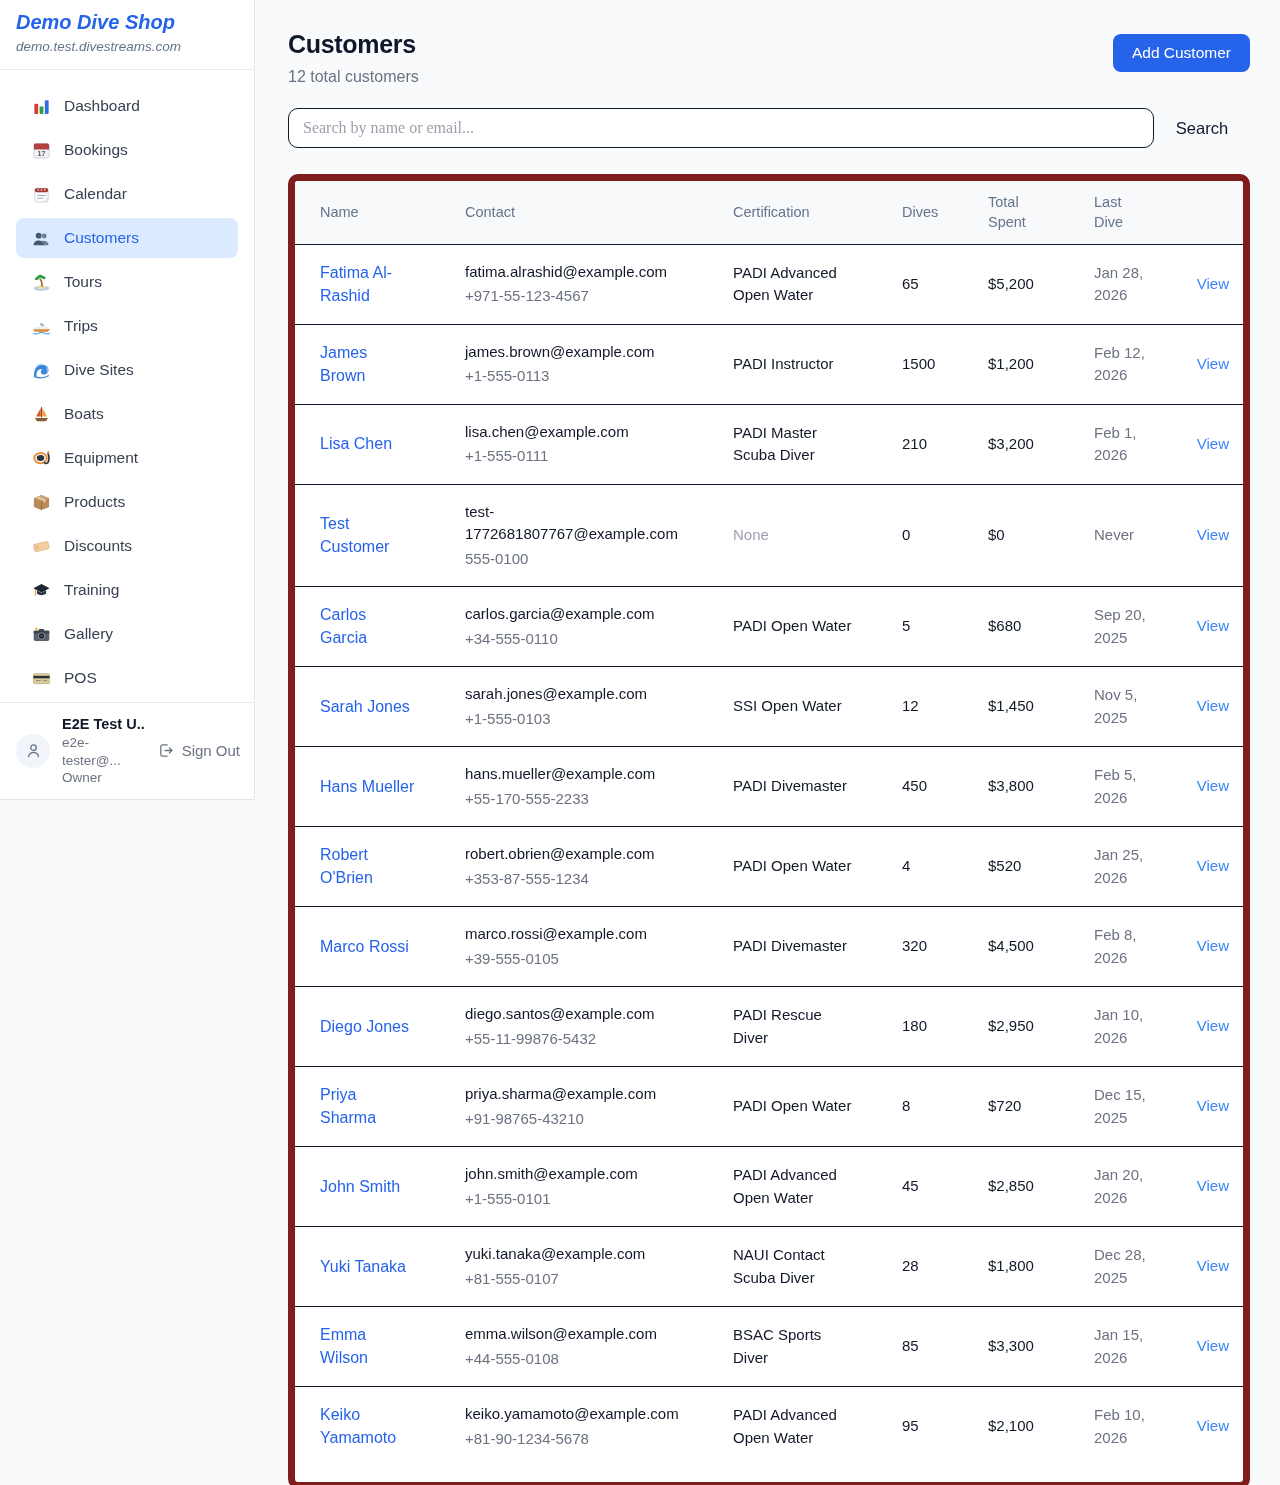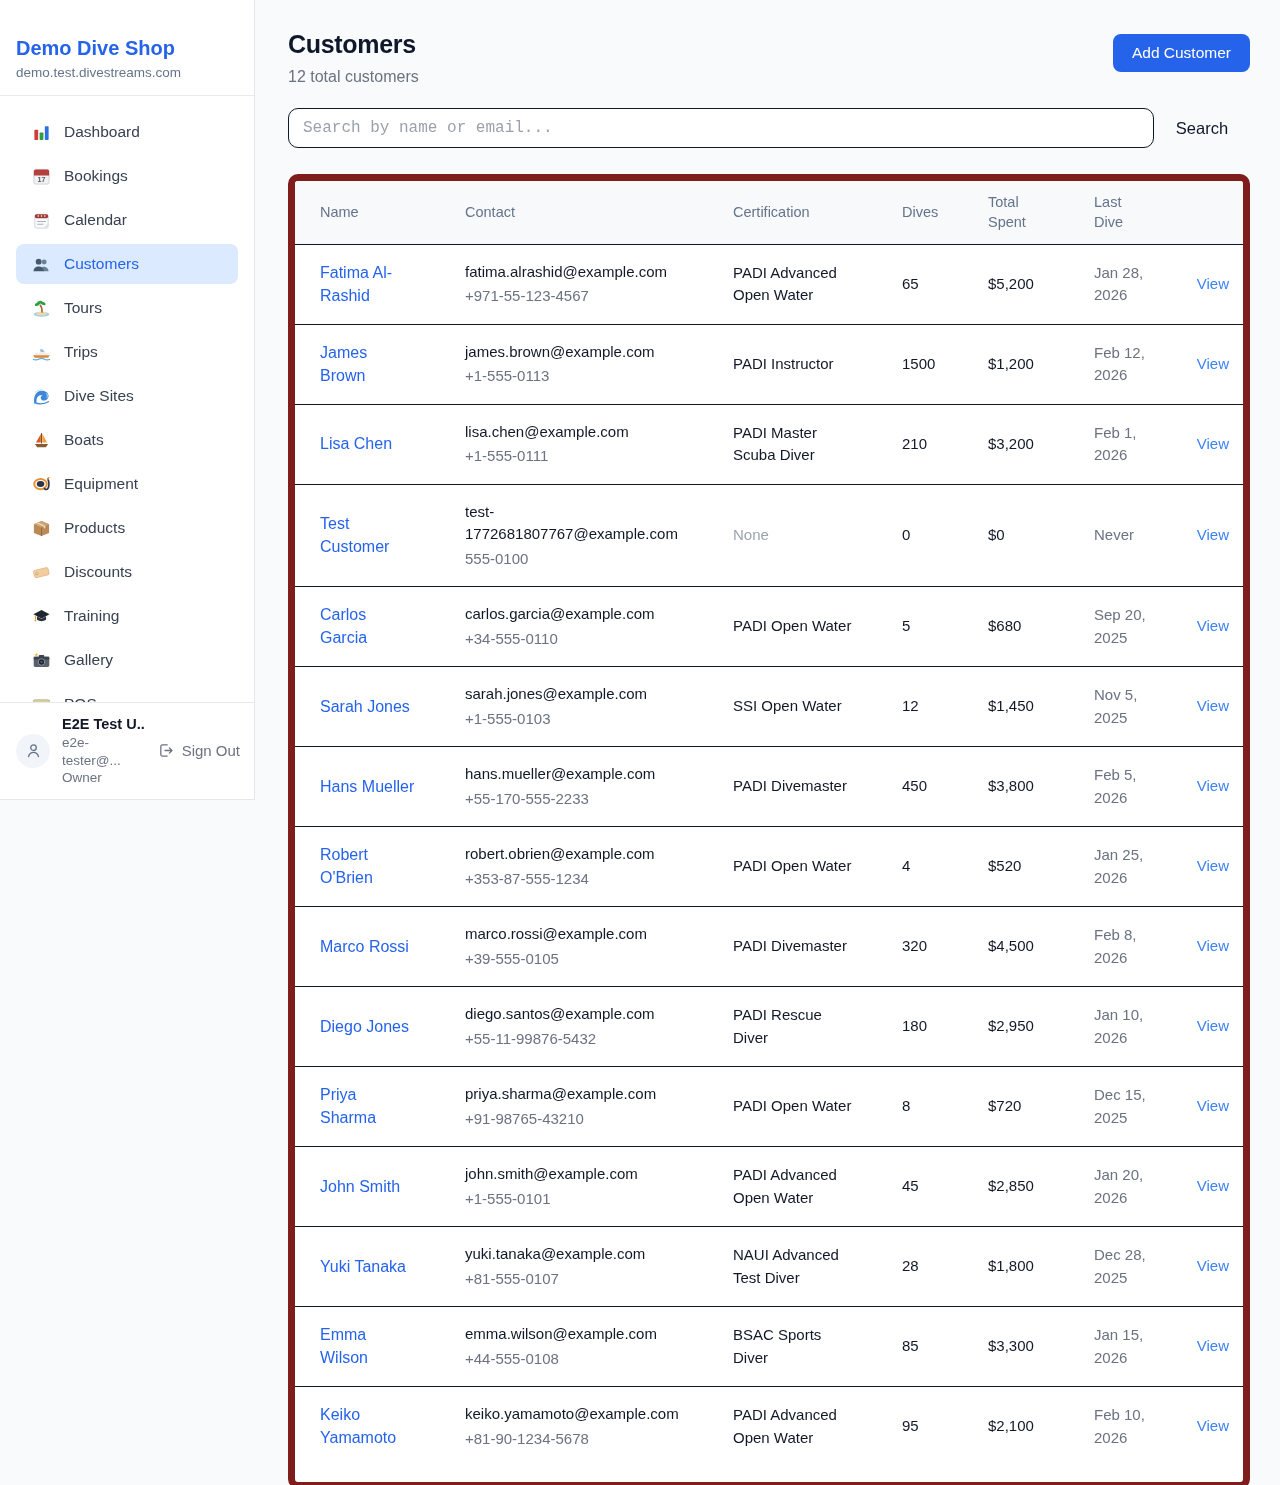--- a/index.html
+++ b/index.html
@@ -10,21 +10,21 @@
     font-family:"Liberation Sans", sans-serif;
     -webkit-font-smoothing:antialiased;
   }
 
   
   .sidebar {
     position:absolute; left:0; top:0; width:255px; height:800px;
     background:#ffffff; border-right:1px solid #e5e7eb; border-bottom:1px solid #e5e7eb;
     display:flex; flex-direction:column;
   }
-  .brand { padding:36px 16px 15px 16px; border-bottom:1px solid #e8eaee; }
+  .brand { padding:10px 16px 15px 16px; border-bottom:1px solid #e8eaee;font-style:italic; }
   .brand-title { font-size:20px; font-weight:700; color:#2563eb; line-height:1.2; }
   .brand-domain { font-size:13.5px; color:#64748b; margin-top:5px; }
   .nav { padding:16px 16px 8px 16px; flex:1 1 auto; overflow:hidden; }
   .nav-item {
     display:flex; align-items:center; gap:13px; height:40px; padding:0 15px;
     border-radius:8px; font-size:15.5px; color:#374151; cursor:pointer; margin-bottom:4px;
   }
   .nav-item.active { background:#dbeafe; color:#2563eb; font-weight:500; }
   .nav-icon { width:20px; height:20px; flex:none; display:flex; align-items:center; justify-content:center; }
   .nav-icon svg { width:19px; height:19px; display:block; }
@@ -52,21 +52,21 @@
   .page-subtitle { font-size:16px; color:#6b7280; margin-top:9px; }
   .btn-primary {
     background:#2563eb; color:#ffffff; border:none; border-radius:8px;
     font-size:15.5px; font-weight:500; height:38px; padding:0 19px;
     font-family:inherit; cursor:pointer; margin-top:4px;
   }
 
   .search-row { display:flex; align-items:center; margin-top:22px; }
   .search-input {
     flex:1 1 auto; height:40px; background:#fff; border:1px solid #111827;
-    border-radius:10px; padding:0 14px; font-size:16px; font-family:Liberation Mono, monospace; color:#111827;
+    border-radius:10px; padding:0 14px; font-size:16px; font-family:Liberation Serif, serif; color:#111827;
     outline:none;
   }
   .search-input::placeholder { color:#9aa1ac; }
   .search-btn {
     flex:none; width:96px; text-align:center; background:none; border:none;
     font-size:16.5px; color:#0f172a; font-family:inherit; cursor:pointer; padding:0;
   }
 
   
   .table-card {
@@ -468,21 +468,21 @@
             <td>$2,850</td>
             <td><span class="cell-date">Jan 20, 2026</span></td>
             <td class="actions"><span class="view-link">View</span></td>
           </tr>
           <tr>
             <td><span class="cell-name">Yuki Tanaka</span></td>
             <td>
               <span class="cell-email">yuki.tanaka@example.com</span>
               <div class="cell-phone">+81-555-0107</div>
             </td>
-            <td><span class="cell-cert">NAUI Advanced Test Diver</span></td>
+            <td><span class="cell-cert">NAUI Contact Scuba Diver</span></td>
             <td>28</td>
             <td>$1,800</td>
             <td><span class="cell-date">Dec 28, 2025</span></td>
             <td class="actions"><span class="view-link">View</span></td>
           </tr>
           <tr>
             <td><span class="cell-name">Emma Wilson</span></td>
             <td>
               <span class="cell-email">emma.wilson@example.com</span>
               <div class="cell-phone">+44-555-0108</div>

